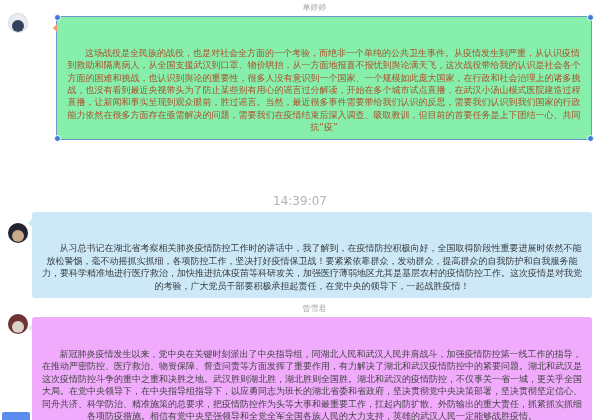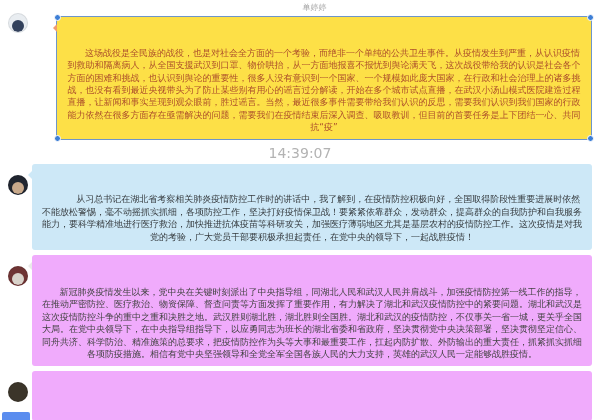--- a/index.html
+++ b/index.html
@@ -24,38 +24,39 @@
   .bubble{
     position:relative;border-radius:3px;padding:6px 9px;
     font-size:9px;line-height:12.4px;color:#3D3D3D;
     white-space:pre-wrap;word-break:break-all;margin-right:2px;
   }
   .tail{
     position:absolute;left:-4px;top:7px;width:0;height:0;
     border-top:4px solid transparent;border-bottom:4px solid transparent;
     border-right:4px solid #E9E9E9;
   }
-  .v-orange .bubble{background:#fde047;color:#AC4E2B;margin-left:24px;}
+  .v-orange .bubble{background:#86efac;color:#AC4E2B;margin-left:24px;}
   .v-orange .tail{border-right-color:#F09C6E;}
-  .v-blue .bubble{background:#CDE8F7;color:#353A3E;font-family:Liberation Mono, monospace;}
+  .v-blue .bubble{background:#CDE8F7;color:#353A3E;}
   .v-blue .tail{border-right-color:#CDE8F7;}
   .v-gray .bubble{background:#f0abfc;color:#434343;}
   .v-gray .tail{border-right-color:#E9E9E9;}
   .selected .bubble{border:1px solid #6E95C9;padding:5px 8px;}
   .handle{
     position:absolute;width:5px;height:5px;border-radius:50%;
     background:#3E7FD6;border:1px solid #ffffff;z-index:3;
   }
   .h-tl{left:-3px;top:-3px;}
   .h-tr{right:-3px;top:-3px;}
   .h-bl{left:-3px;bottom:-3px;}
   .h-br{right:-3px;bottom:-3px;}
   .time{
-    text-align:center;font-size:14px;line-height:10px;color:#B3B3B3;
+    text-align:center;font-size:12px;line-height:10px;color:#B3B3B3;
     padding:5px 0 4px 0;
+    margin-top:48px;
   }
   .corner-badge{
     position:absolute;left:2px;bottom:0;width:28px;height:8px;
     background:#5B8DEF;border-radius:2px 2px 0 0;
   }
 </style>
 </head>
 <body>
 
 <div class="feed">
@@ -82,20 +83,21 @@
         <span class="tail"></span>
       <span>从习总书记在湖北省考察相关肺炎疫情防控工作时的讲话中，我了解到，在疫情防控积极向好，全国取得阶段性重要进展时依然不能放松警惕，毫不动摇抓实抓细，各项防控工作，坚决打好疫情保卫战！要紧紧依靠群众，发动群众，提高群众的自我防护和自我服务能力，要科学精准地进行医疗救治，加快推进抗体疫苗等科研攻关，加强医疗薄弱地区尤其是基层农村的疫情防控工作。这次疫情是对我党的考验，广大党员干部要积极承担起责任，在党中央的领导下，一起战胜疫情！</span></div>
     </div>
   </div>
 
   <div class="msg v-gray">
     <div class="avatar" style="background: rgb(110, 52, 52);">
       <span class="inner" style="background: rgb(217, 211, 203);"></span>
     </div>
     <div class="msg-body">
+      <div class="sender">曾雪君</div>
       <div class="bubble">
         <span class="tail"></span>
       <span>新冠肺炎疫情发生以来，党中央在关键时刻派出了中央指导组，同湖北人民和武汉人民并肩战斗，加强疫情防控第一线工作的指导，在推动严密防控、医疗救治、物资保障、督查问责等方面发挥了重要作用，有力解决了湖北和武汉疫情防控中的紧要问题。湖北和武汉是这次疫情防控斗争的重中之重和决胜之地。武汉胜则湖北胜，湖北胜则全国胜。湖北和武汉的疫情防控，不仅事关一省一城，更关乎全国大局。在党中央领导下，在中央指导组指导下，以应勇同志为班长的湖北省委和省政府，坚决贯彻党中央决策部署，坚决贯彻坚定信心、同舟共济、科学防治、精准施策的总要求，把疫情防控作为头等大事和最重要工作，扛起内防扩散、外防输出的重大责任，抓紧抓实抓细各项防疫措施。相信有党中央坚强领导和全党全军全国各族人民的大力支持，英雄的武汉人民一定能够战胜疫情。</span></div>
     </div>
   </div>
 
 
   <div class="msg v-gray">
     <div class="avatar" style="background: rgb(59, 53, 42);">
       

